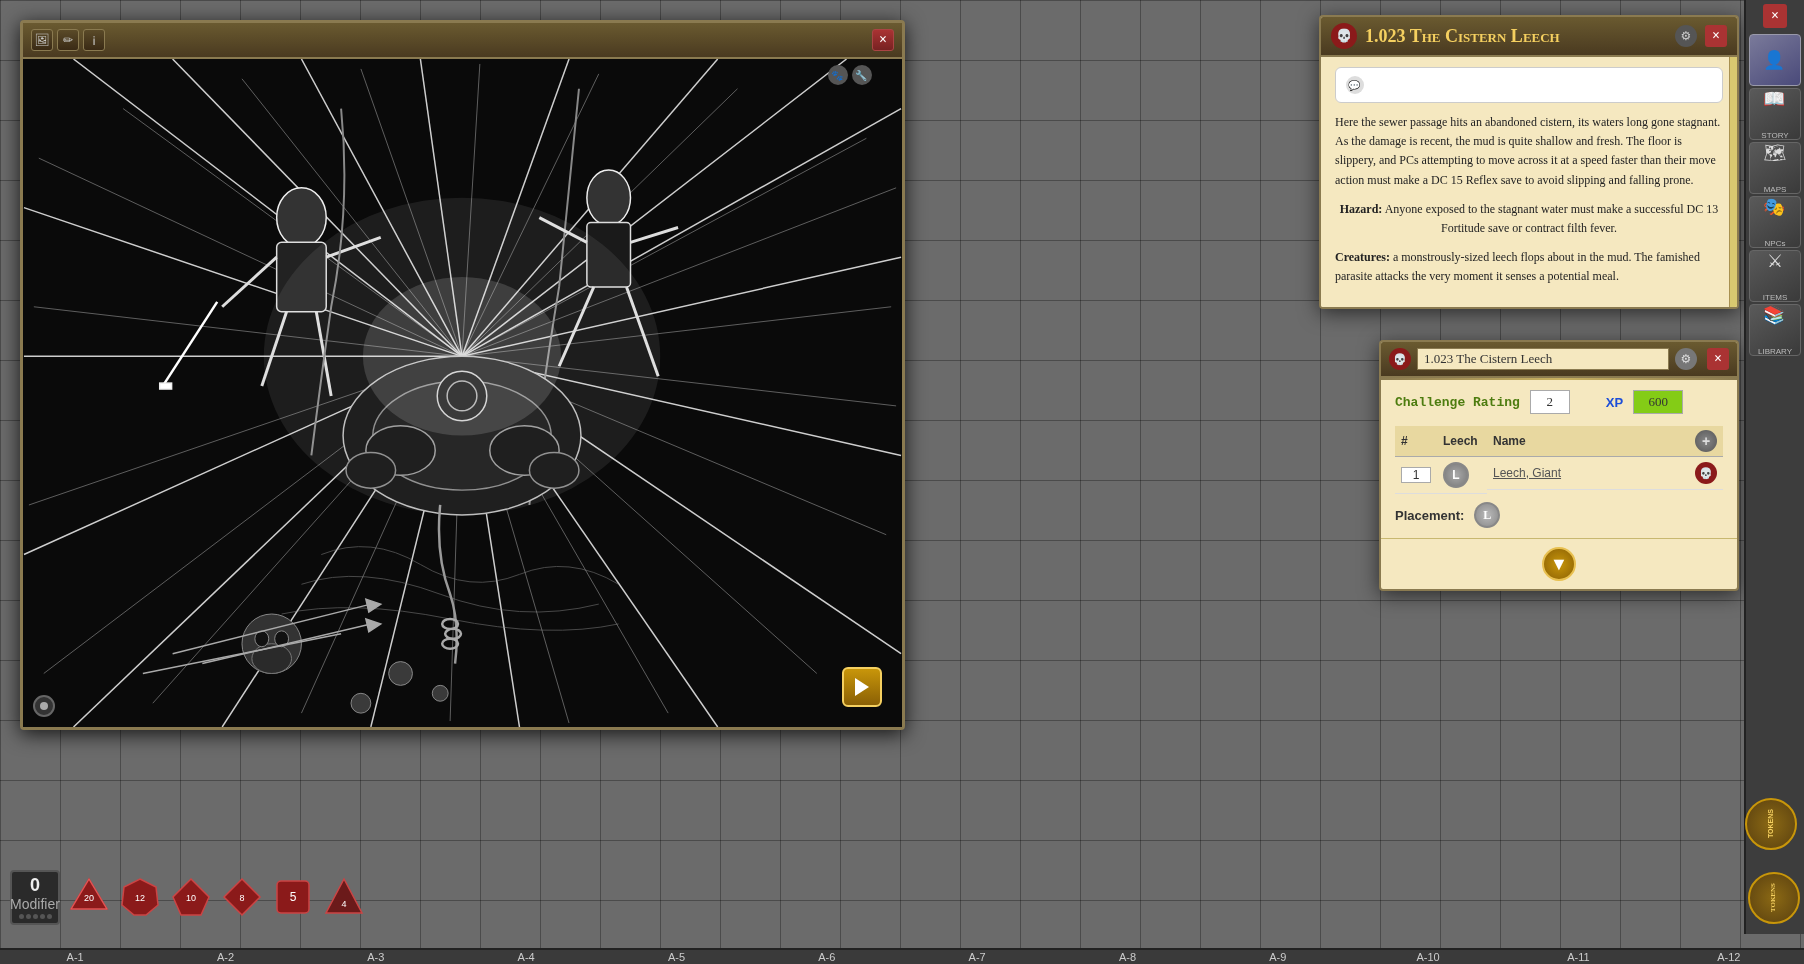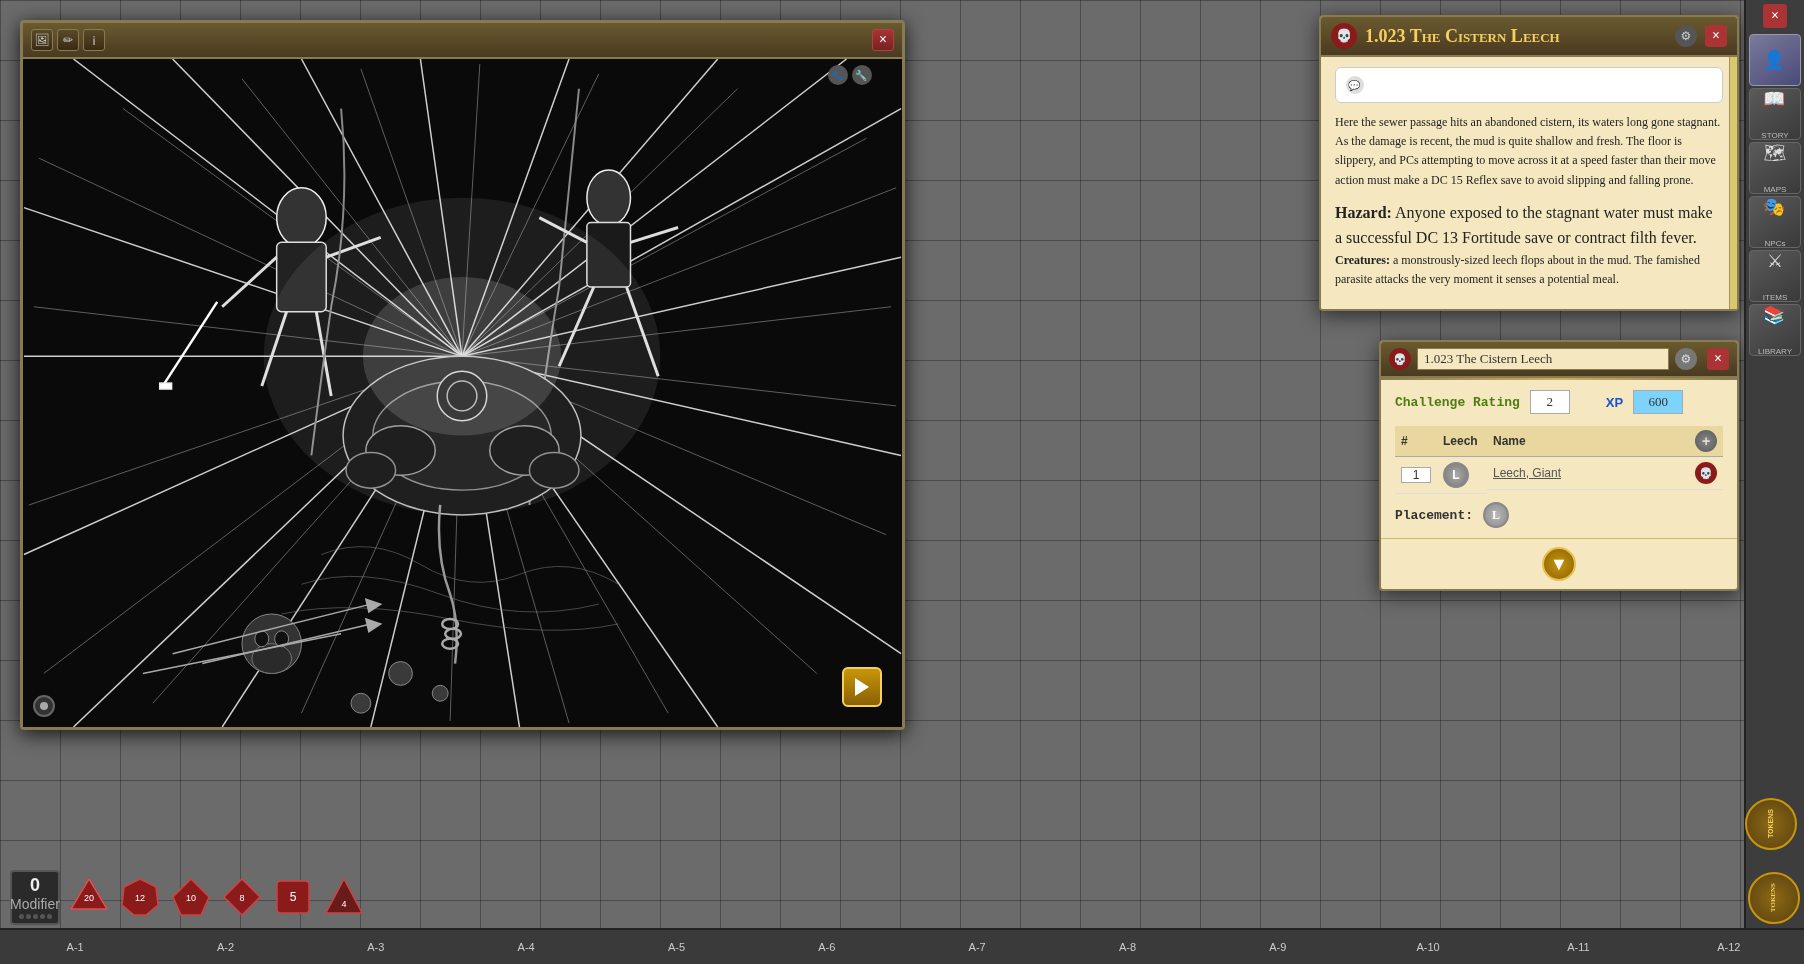--- a/index.html
+++ b/index.html
@@ -22,21 +22,21 @@
         linear-gradient(90deg, rgba(0,0,0,0.3) 1px, transparent 1px);
       background-size: 60px 60px;
     }
 
     
     .coord-bar {
       position: absolute;
       bottom: 0;
       left: 0;
       right: 0;
-      height: 36px;
+      height: 16px;
       background: #3a3a3a;
       display: flex;
       align-items: center;
       border-top: 2px solid #222;
     }
     .coord-item {
       flex: 1;
       text-align: center;
       color: #ccc;
       font-size: 11px;
@@ -363,23 +363,25 @@
     }
 
     .info-text {
       font-size: 12px;
       color: #222;
       line-height: 1.6;
       margin-bottom: 10px;
     }
 
     .info-text-hazard {
-      font-size: 16px;
+      font-size: 12px;
       color: #222;
       line-height: 1.6;
+      margin-bottom: 10px;
+      text-align: center;
     }
 
     .info-text-hazard strong, .info-text strong {
       font-weight: bold;
     }
 
     
     .encounter-popup {
       position: absolute;
       top: 340px;
@@ -442,21 +444,21 @@
 
     .xp-label {
       font-size: 13px;
       font-weight: bold;
       color: #1d4ed8;
       margin-left: 26px;
       font-family: Arial, sans-serif;
     }
 
     .xp-value {
-      background: #7dd3fc;
+      background: #84cc16;
       border: 1px solid #aaa;
       padding: 3px 12px;
       font-size: 13px;
       color: #333;
       min-width: 50px;
       text-align: center;
     }
 
     .token-table {
       width: 100%;
@@ -540,21 +542,21 @@
       display: flex;
       align-items: center;
       gap: 10px;
       margin-top: 8px;
     }
 
     .placement-label {
       font-size: 13px;
       font-weight: bold;
       color: #333;
-      font-family: Liberation Mono, monospace;
+      font-family: Liberation Sans, sans-serif;
     }
 
     .encounter-footer {
       display: flex;
       justify-content: center;
       padding: 8px;
       border-top: 1px solid #c8b870;
     }
 
     .footer-arrow-btn {

